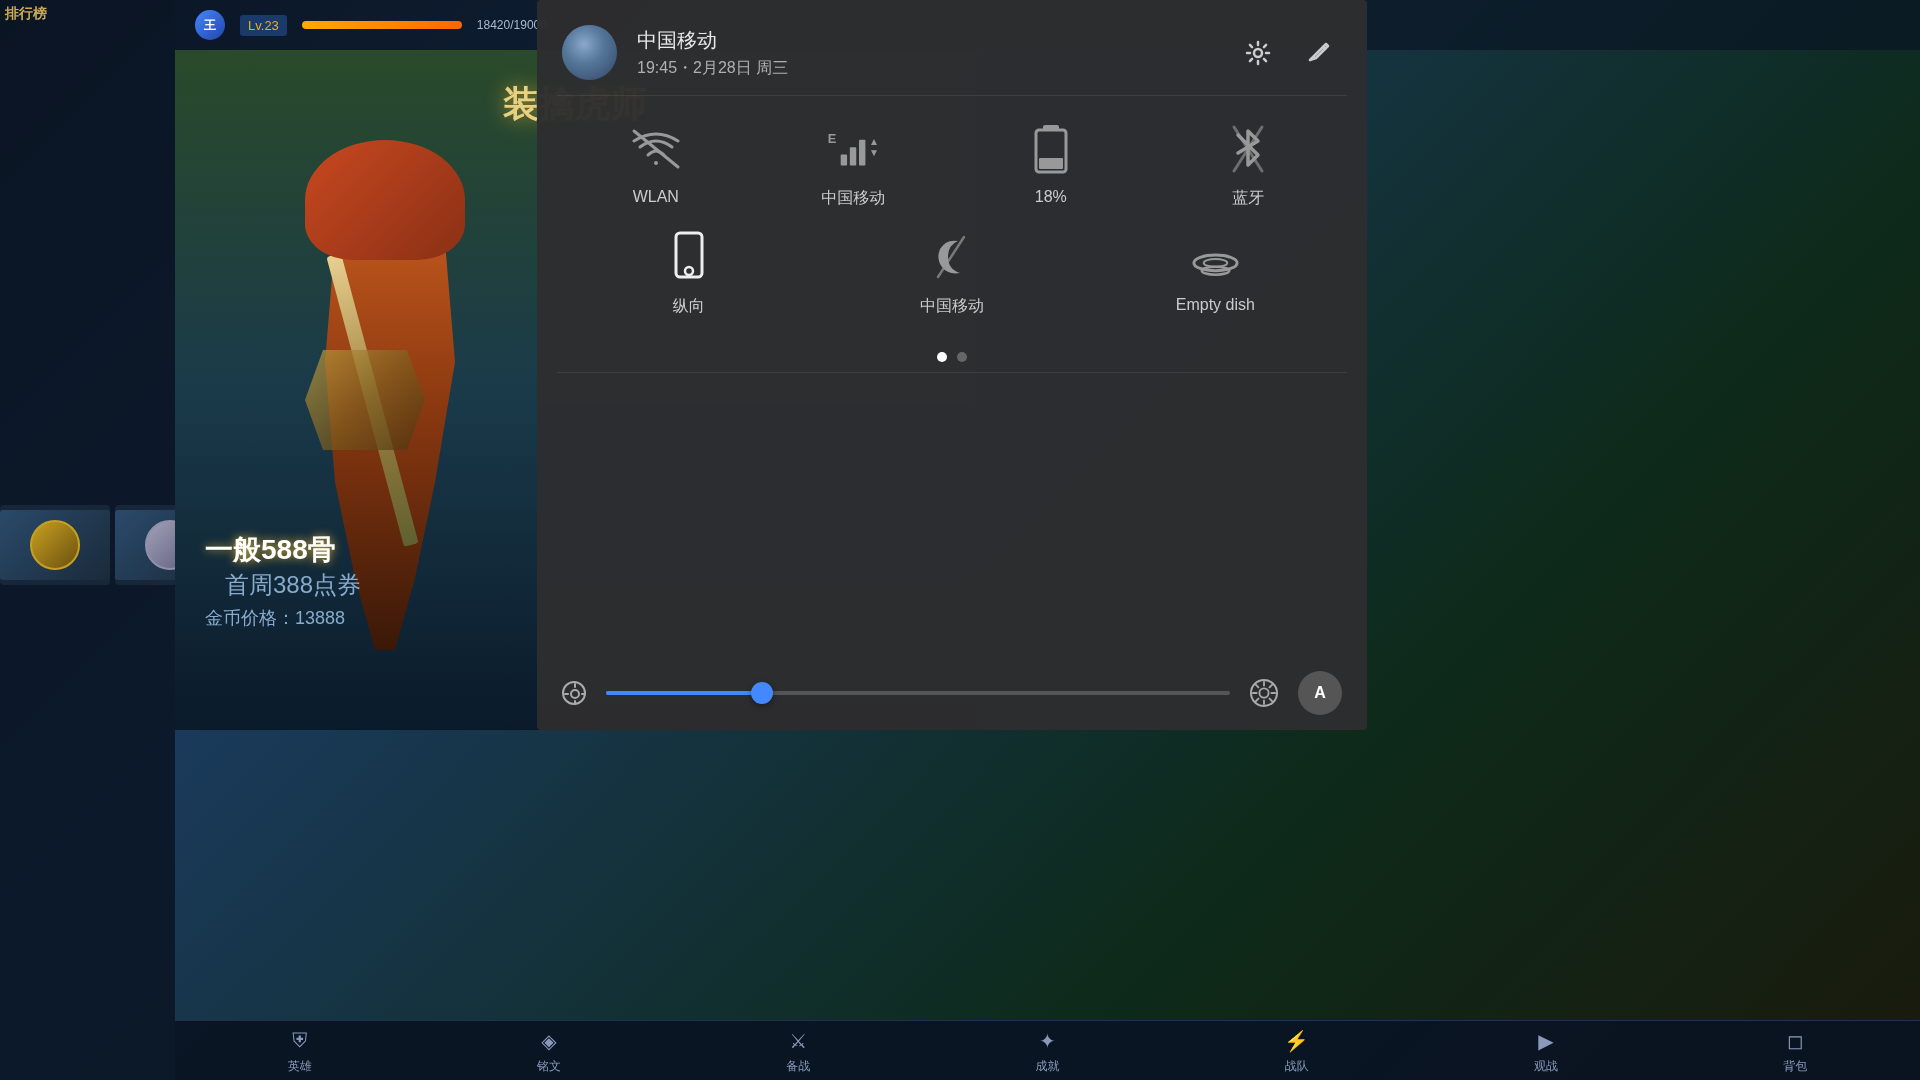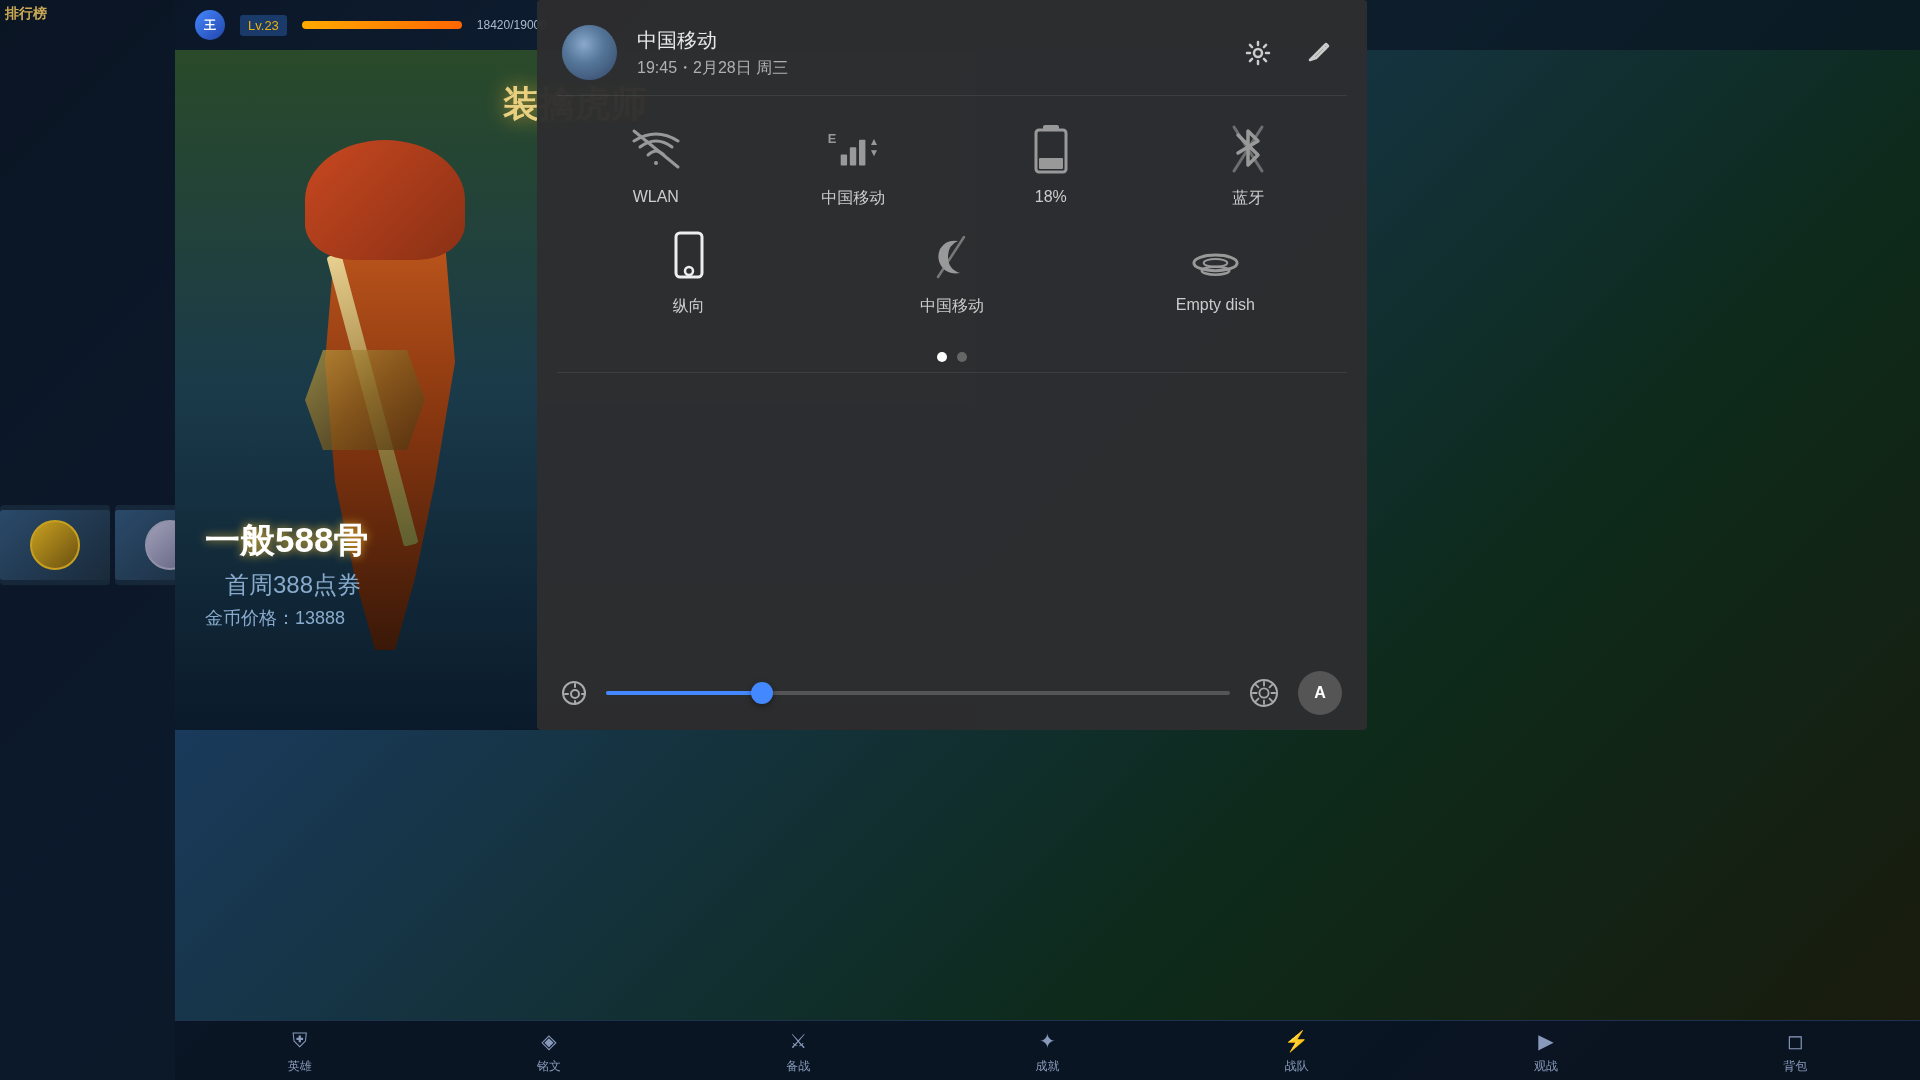--- a/index.html
+++ b/index.html
@@ -381,21 +381,21 @@
       <div style="position:absolute;bottom:0;left:80px;width:200px;height:480px;background:linear-gradient(to bottom,#d06020 0%,#8a3810 50%,#3a1808 100%);clip-path:polygon(35% 0%,65% 3%,80% 15%,85% 40%,75% 65%,65% 85%,55% 100%,45% 100%,35% 85%,25% 65%,20% 40%,25% 15%);"></div>
 
       <div style="position:absolute;bottom:100px;left:160px;width:15px;height:300px;background:linear-gradient(to bottom,#e8d090,#a08040,#606030);border-radius:3px;transform:rotate(-15deg);"></div>
 
       <div style="position:absolute;bottom:200px;left:100px;width:120px;height:100px;background:linear-gradient(135deg,#c0a040,#806020,#4a3010);clip-path:polygon(15% 0%,85% 0%,100% 50%,85% 100%,15% 100%,0% 50%);opacity:0.7;"></div>
 
       <div style="position:absolute;top:50px;left:100px;width:160px;height:120px;background:linear-gradient(135deg,#c84820,#8a3015);border-radius:50% 50% 30% 30%;"></div>
     </div>
 
     <div style="position:absolute;bottom:100px;left:30px;color:white;">
-      <div style="font-size:35px;font-weight:bold;text-shadow:0 0 10px rgba(255,200,50,0.8);margin-bottom:5px;">一般588骨</div>
+      <div style="font-size:28px;font-weight:bold;text-shadow:0 0 10px rgba(255,200,50,0.8);">一般588骨</div>
       <div style="font-size:24px;color:#88aacc;margin-bottom:5px;margin-left:20px;">首周388点券</div>
       <div style="font-size:18px;color:#88aacc;">金币价格：13888</div>
     </div>
   </div>
 </div>
 
 <div class="bottom-nav">
   <div class="nav-item">
     <div class="nav-icon">⛨</div>
     <span>英雄</span>

